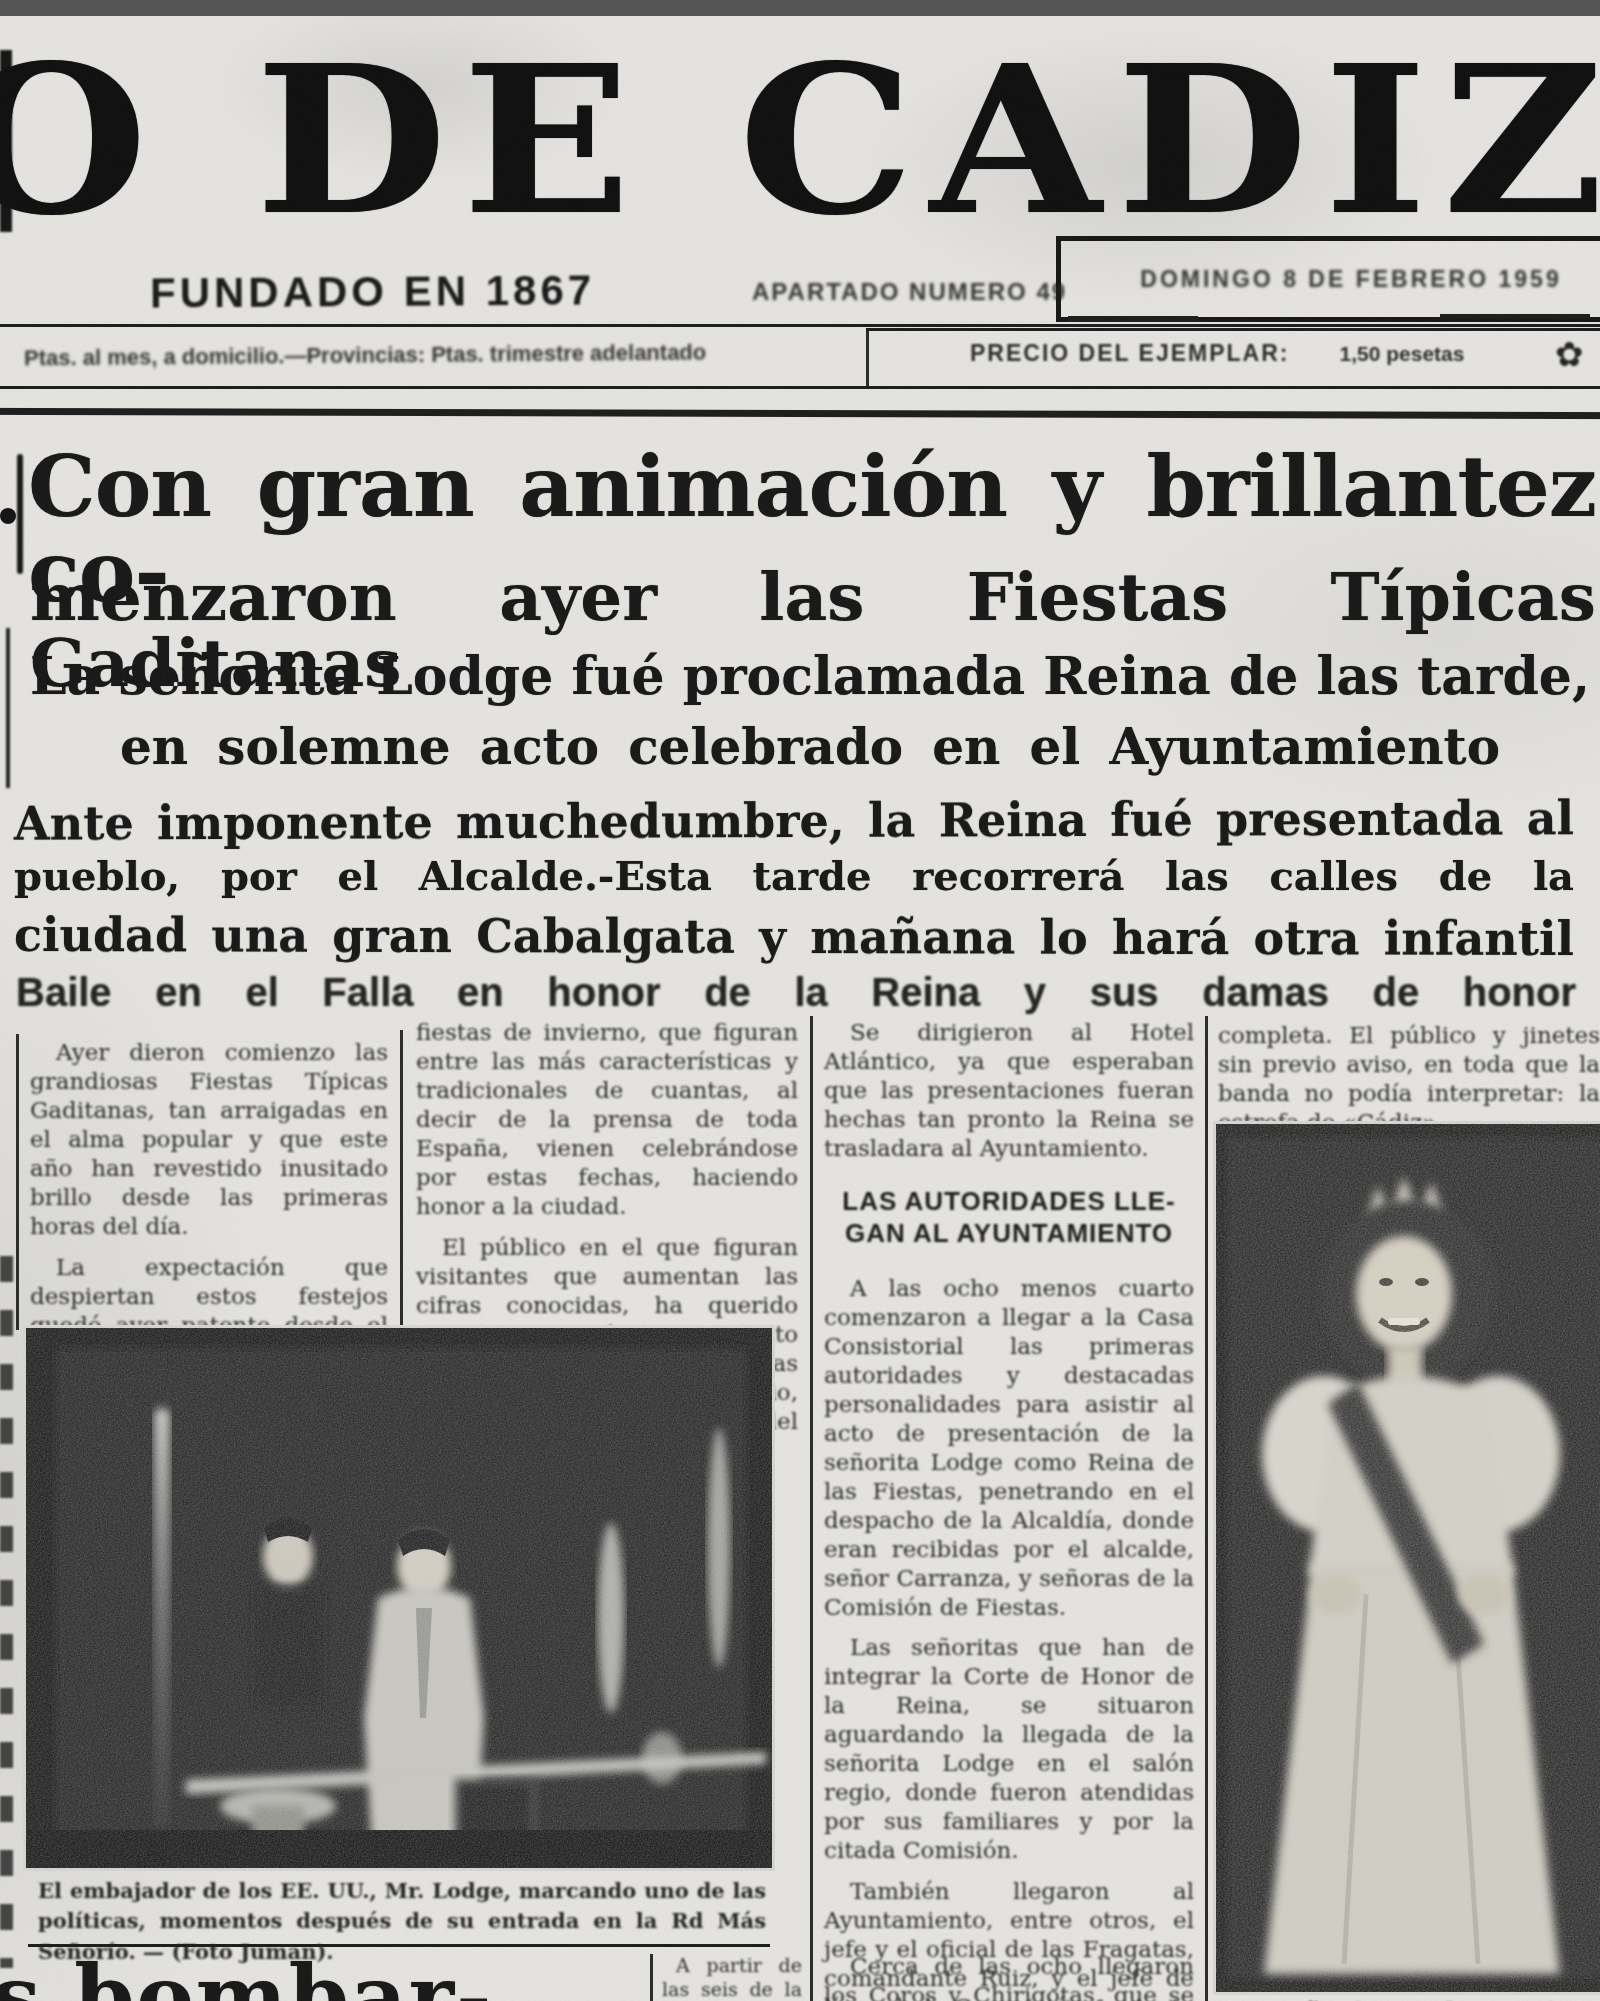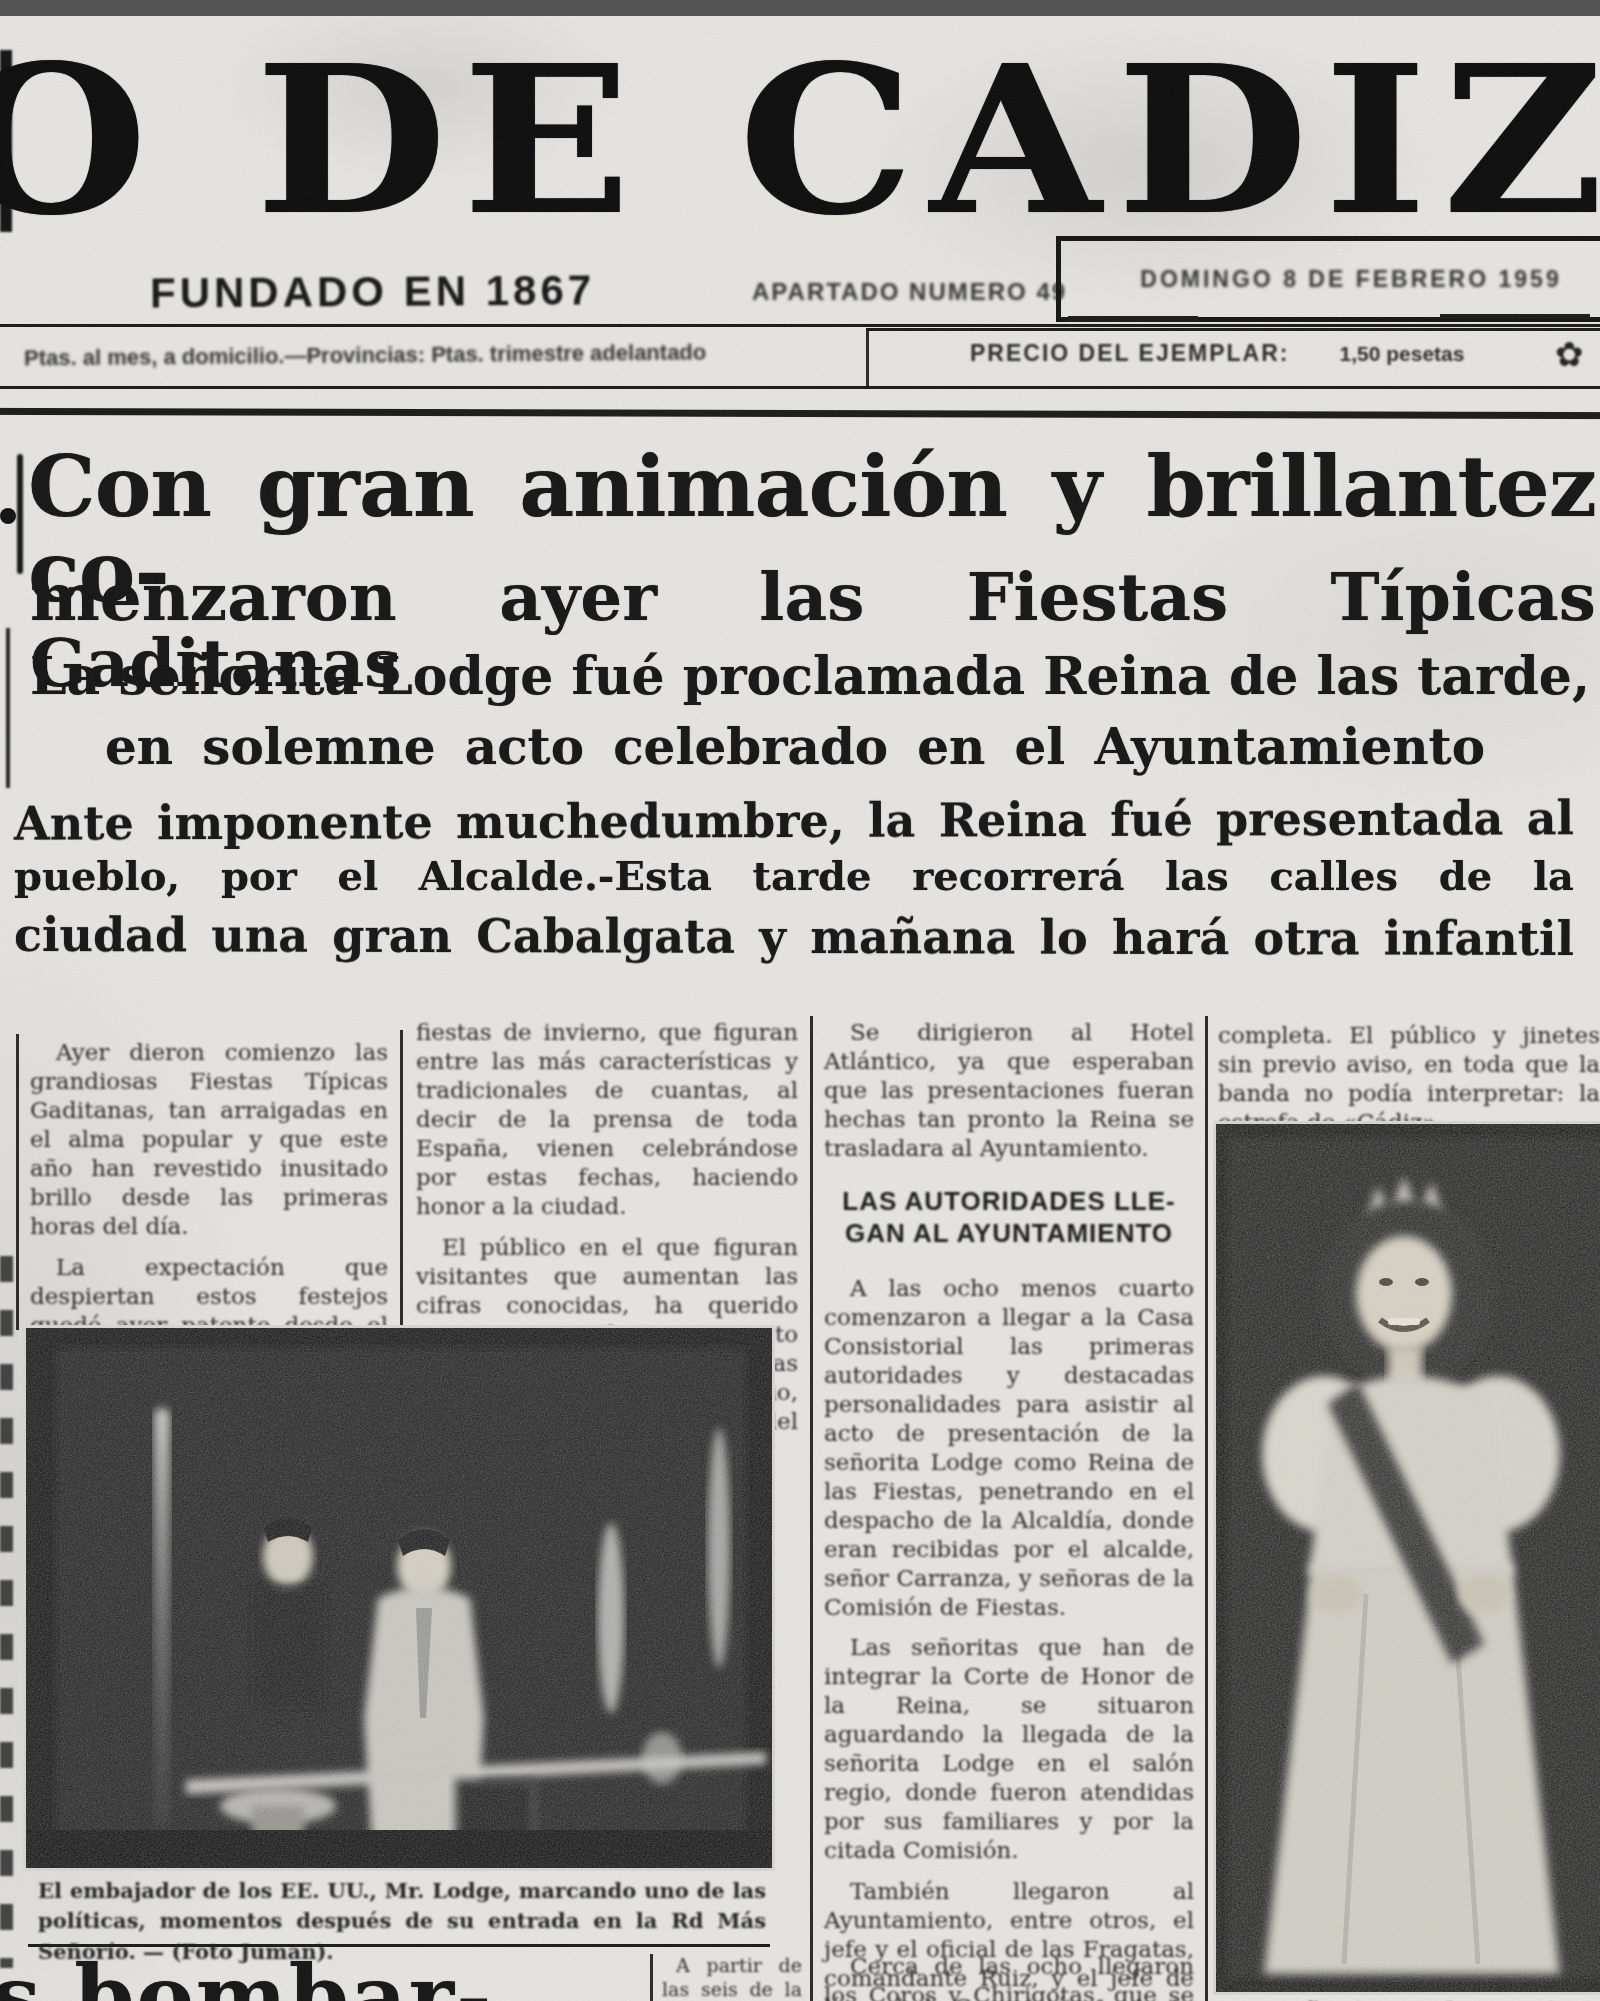--- a/index.html
+++ b/index.html
@@ -63,26 +63,27 @@
     <span class="sansbold blurry" style="font-size:21px;margin-left:45px;">1,50 pesetas</span>
   </div>
   <div class="abs blurry" style="left:1555px;top:318px;font-size:34px;color:#222;">✿</div>
   <div class="abs rule" style="left:0;top:370px;width:1600px;height:3px;"></div>
   <div class="abs rule" style="left:0;top:394px;width:1600px;height:7px;transform:rotate(0.15deg);"></div>
 
   <div class="abs headline hjust just serifbold" style="left:30px;top:548px;width:1566px;font-size:66px;line-height:1;">menzaron ayer las Fiestas Típicas Gaditanas</div>
   <div class="abs headline hjust just serifbold" style="left:28px;top:428px;width:1568px;font-size:85px;line-height:1;letter-spacing:-1px;">Con gran animación y brillantez co-</div>
 
   <div class="abs headline hjust just serifbold" style="left:30px;top:634px;width:1560px;font-size:52px;line-height:1;filter:blur(.6px);">La señorita Lodge fué proclamada Reina de las tarde,</div>
-  <div class="abs headline hjust just serifbold" style="left:105px;top:706px;width:1380px;font-size:50px;line-height:1;filter:blur(.6px);">en solemne acto celebrado en  el  Ayuntamiento</div>
+  <div class="abs headline hjust just serifbold" style="left:120px;top:706px;width:1380px;font-size:50px;line-height:1;filter:blur(.6px);">en solemne acto celebrado en  el  Ayuntamiento</div>
 
   <div class="abs headline hjust just serifbold" style="left:14px;top:782px;width:1560px;font-size:46px;line-height:1;filter:blur(.7px);transform:rotate(-0.2deg);">Ante imponente muchedumbre, la Reina fué presentada al</div>
   <div class="abs headline hjust just serifbold" style="left:14px;top:840px;width:1560px;font-size:40px;line-height:1;filter:blur(.7px);">pueblo, por el Alcalde.-Esta tarde recorrerá las calles  de la</div>
   <div class="abs headline hjust just serifbold" style="left:14px;top:898px;width:1560px;font-size:46px;line-height:1;filter:blur(.7px);transform:rotate(0.15deg);">ciudad una gran Cabalgata y mañana lo hará otra  infantil</div>
 
+  <div class="abs headline hjust just sansbold" style="left:16px;top:956px;width:1560px;font-size:40px;line-height:1;filter:blur(.8px);color:#222;">Baile en el Falla en honor  de la  Reina  y  sus  damas  de  honor</div>
 
   <div class="abs vrule" style="left:16px;top:1018px;width:3px;height:296px;"></div>
   <div class="abs vrule" style="left:400px;top:1014px;width:3px;height:300px;"></div>
   <div class="abs vrule" style="left:810px;top:1000px;width:3px;height:1001px;"></div>
   <div class="abs vrule" style="left:1205px;top:1000px;width:3px;height:1001px;"></div>
   <div class="abs vrule" style="left:650px;top:1938px;width:3px;height:63px;"></div>
 
   <div class="abs bodytext blurry" style="left:30px;top:1022px;width:358px;">
     <p>Ayer dieron comienzo las grandiosas Fiestas Típicas Gaditanas, tan arraigadas en el alma popular y que este año han revestido inusitado brillo desde las primeras horas del día.</p>
     <p>La expectación que despiertan estos festejos quedó ayer patente desde el primer momento, pues a lo largo de las siete horas de la tarde comenzó a afluir a nuestra ciudad numeroso público llegado de los pueblos y de toda la comarca gaditana.</p>

